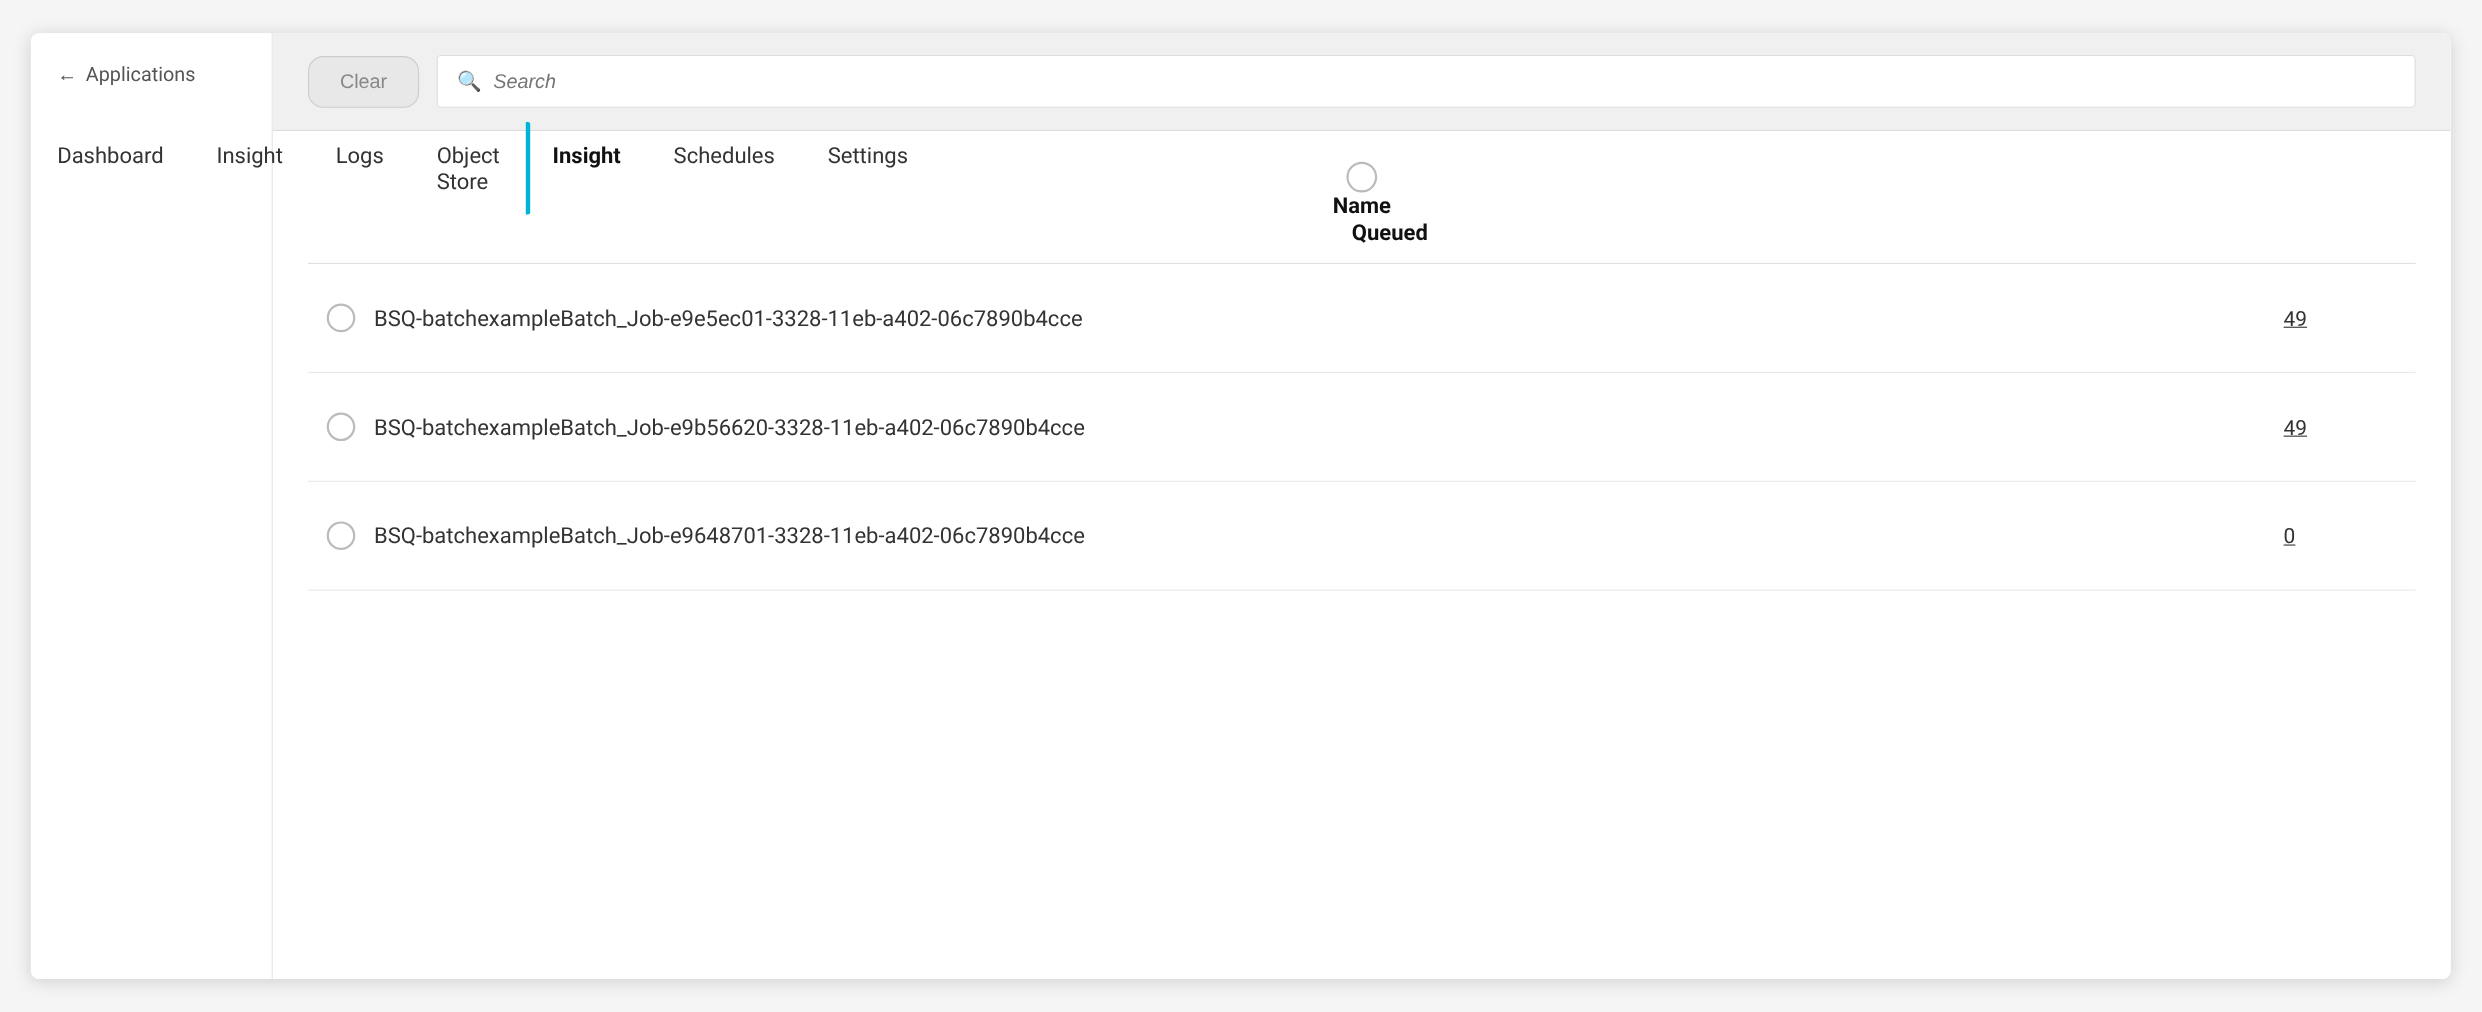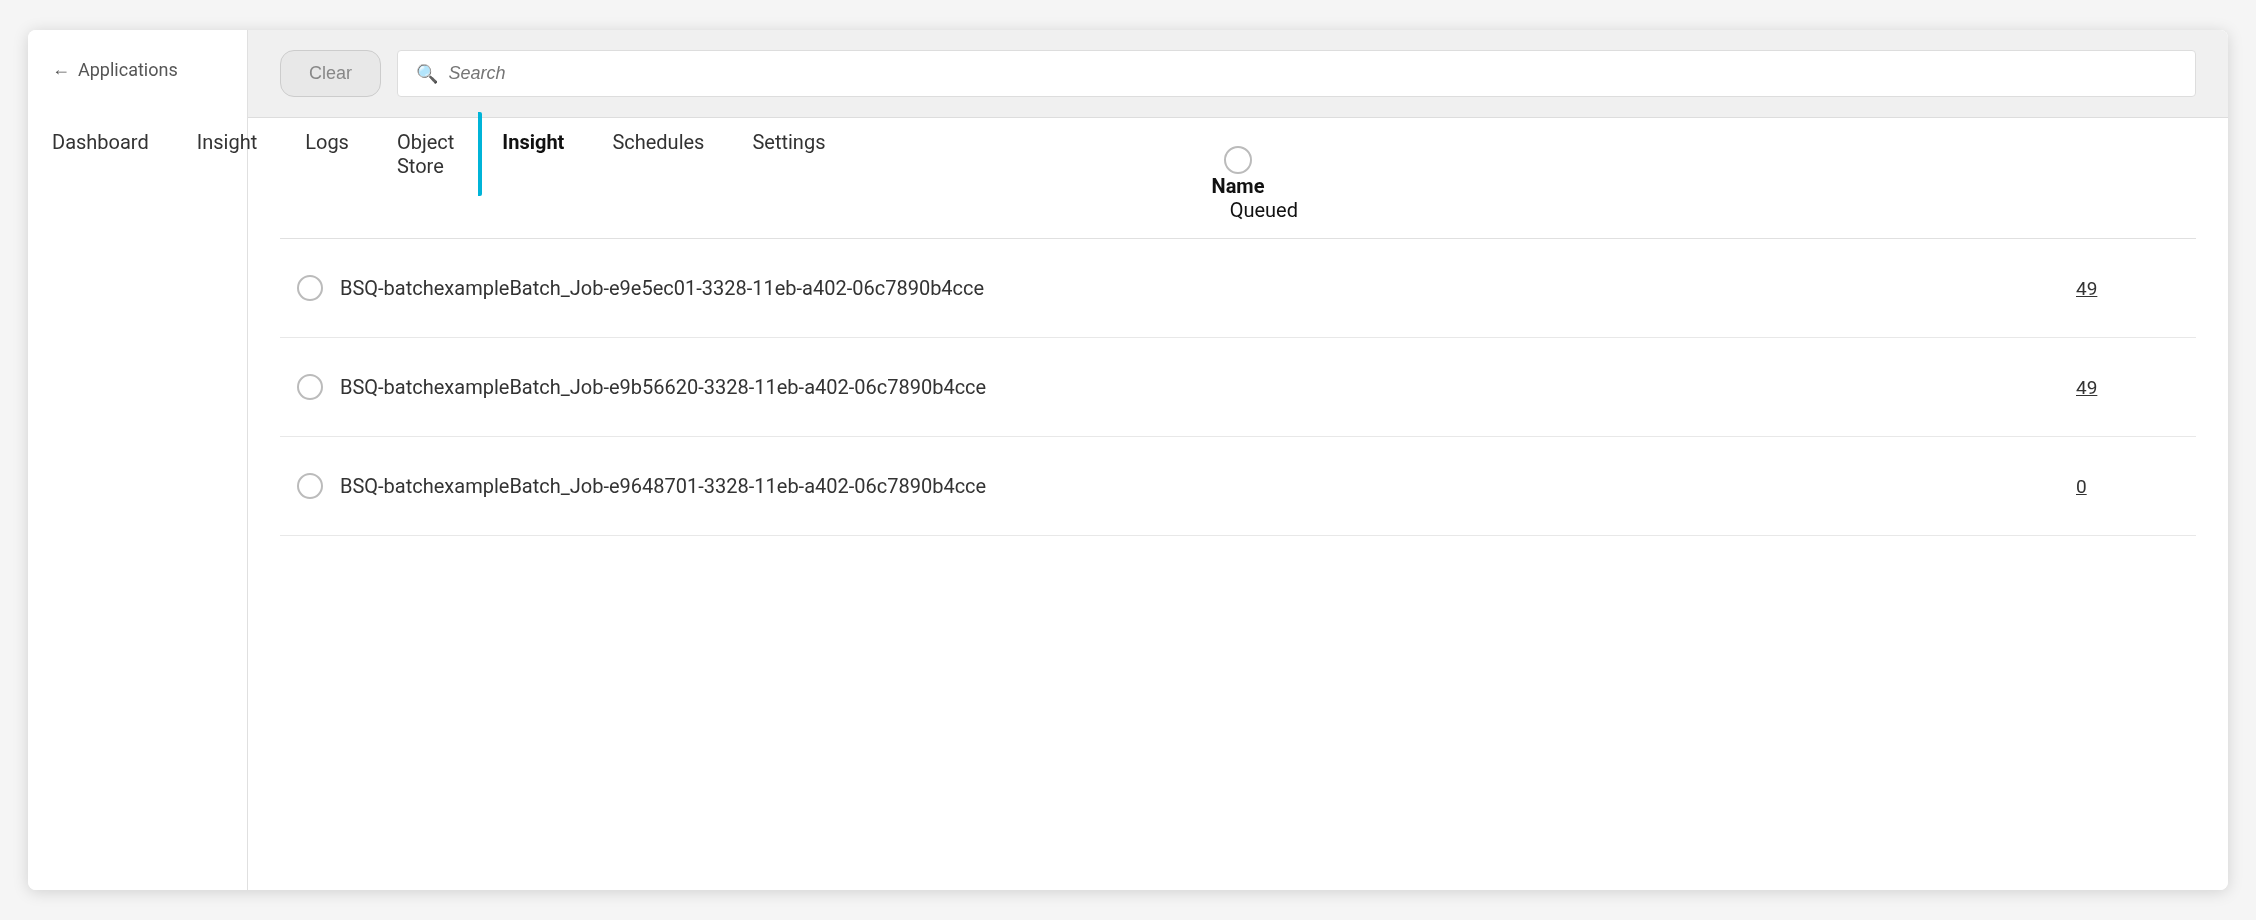--- a/index.html
+++ b/index.html
@@ -175,21 +175,21 @@
       flex: 1;
       font-size: 20px;
       font-weight: 700;
       color: #111;
     }
 
     .table-header .col-queued {
       width: 120px;
       text-align: right;
       font-size: 20px;
-      font-weight: 400;
+      font-weight: 700;
       color: #111;
     }
 
     .table-row {
       display: flex;
       align-items: center;
       padding: 36px 0;
       border-bottom: 1px solid #e8e8e8;
     }
 

